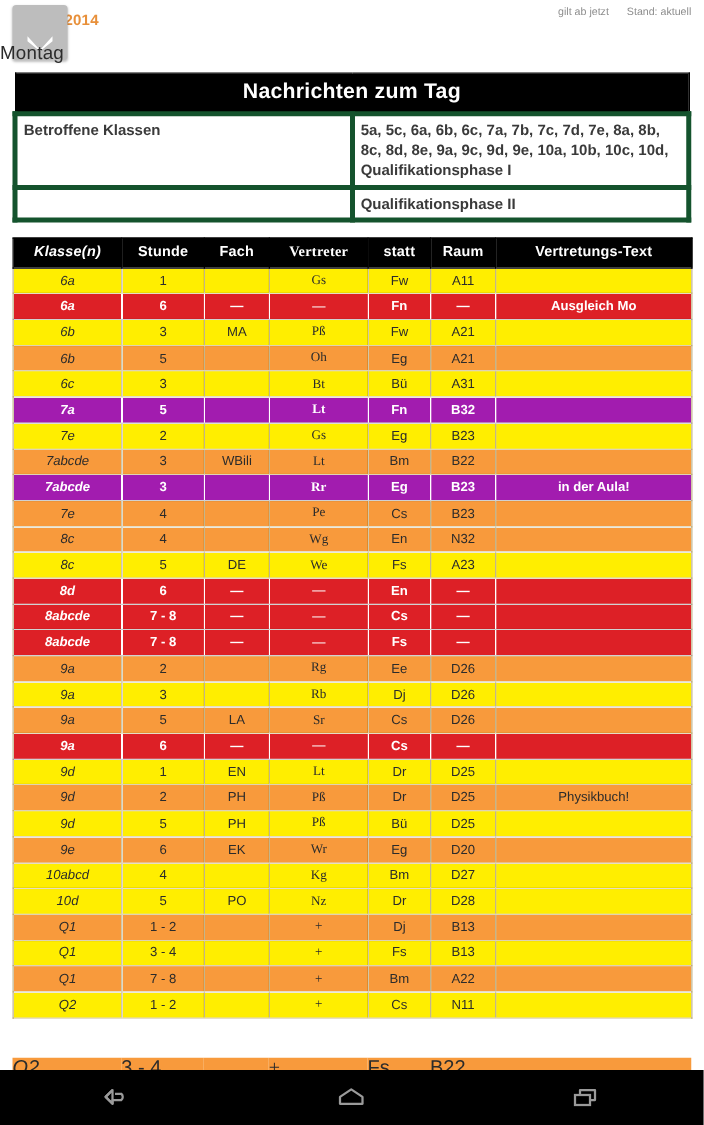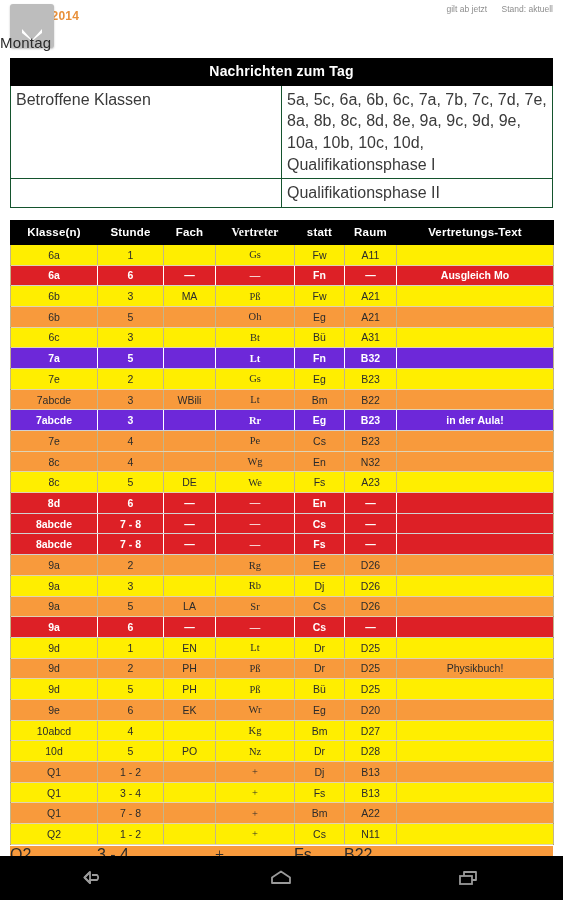--- a/index.html
+++ b/index.html
@@ -48,27 +48,27 @@
     font-weight: normal; padding: 6px 0 7px 0; letter-spacing: .2px;
   }
 
   
   table { border-collapse: collapse; }
   .news {
     width: 543px; margin: 0 10px; table-layout: fixed;
   }
   .news .news-head {
     background: #000000; color: #ffffff;
-    font-size: 14px; font-weight: bold; text-align: center;
+    font-size: 17px; font-weight: bold; text-align: center;
     padding: 3px 0 4px 0; letter-spacing: .2px;
   }
   .news td {
-    border: 1px solid #14532d;
-    font-size: 16px; color: #3a3a3a;
-    padding: 3px 5px; vertical-align: top; line-height: 1.35;
+    border: 4px solid #14532d;
+    font-size: 12px; color: #3a3a3a;
+    padding: 3px 5px; vertical-align: top; line-height: 1.35; font-weight: bold;
   }
   .news td.lbl { width: 92px; }
   .news .news-head { border: 1px solid #000; }
 
   
   .subs {
     width: 543px; margin: 12px 10px 0 10px; table-layout: fixed;
   }
   .subs th {
     background: #000000; color: #ffffff;
@@ -79,29 +79,29 @@
     font-size: 10.5px; text-align: center;
     height: 20.7px; padding: 0 2px;
     border-left: 1px solid rgba(120,90,0,.45);
     border-bottom: 1px solid rgba(150,110,0,.30);
     color: #2a2a2a; white-space: nowrap; overflow: hidden;
   }
   .subs td:first-child { border-left: 1px solid rgba(120,90,0,.45); }
   .subs td:last-child  { border-right: 1px solid rgba(120,90,0,.45); }
 
   
-  .c0 { width: 87px; } .c1 { width: 66px; } .c2 { width: 52px; }
+  .c0 { width: 87px; font-style: italic; } .c1 { width: 66px; } .c2 { width: 52px; }
   .c3 { width: 79px; font-family: Liberation Serif, serif; } .c4 { width: 50px; } .c5 { width: 52px; }
   .c6 { width: 157px; }
 
   
   tr.yellow td { background: #ffee00; color: #2b2b2b; }
   tr.orange td { background: #f89a3c; color: #2b2b2b; }
   tr.red    td { background: #dd2026; color: #ffffff; font-weight: bold; }
-  tr.green  td { background: #6d28d9; color: #ffffff; font-weight: bold; }
+  tr.green  td { background: #a21caf; color: #ffffff; font-weight: bold; }
   tr.red td, tr.green td {
     border-left: 1px solid rgba(255,255,255,.35);
     border-bottom: 1px solid rgba(0,0,0,.18);
   }
 
   
   .clip-wrap { position:absolute; left:0; top:846px; width:563px; height:14px; overflow:hidden; }
   .clip-wrap table { width:543px; margin:0 10px; table-layout:fixed; }
 
   

